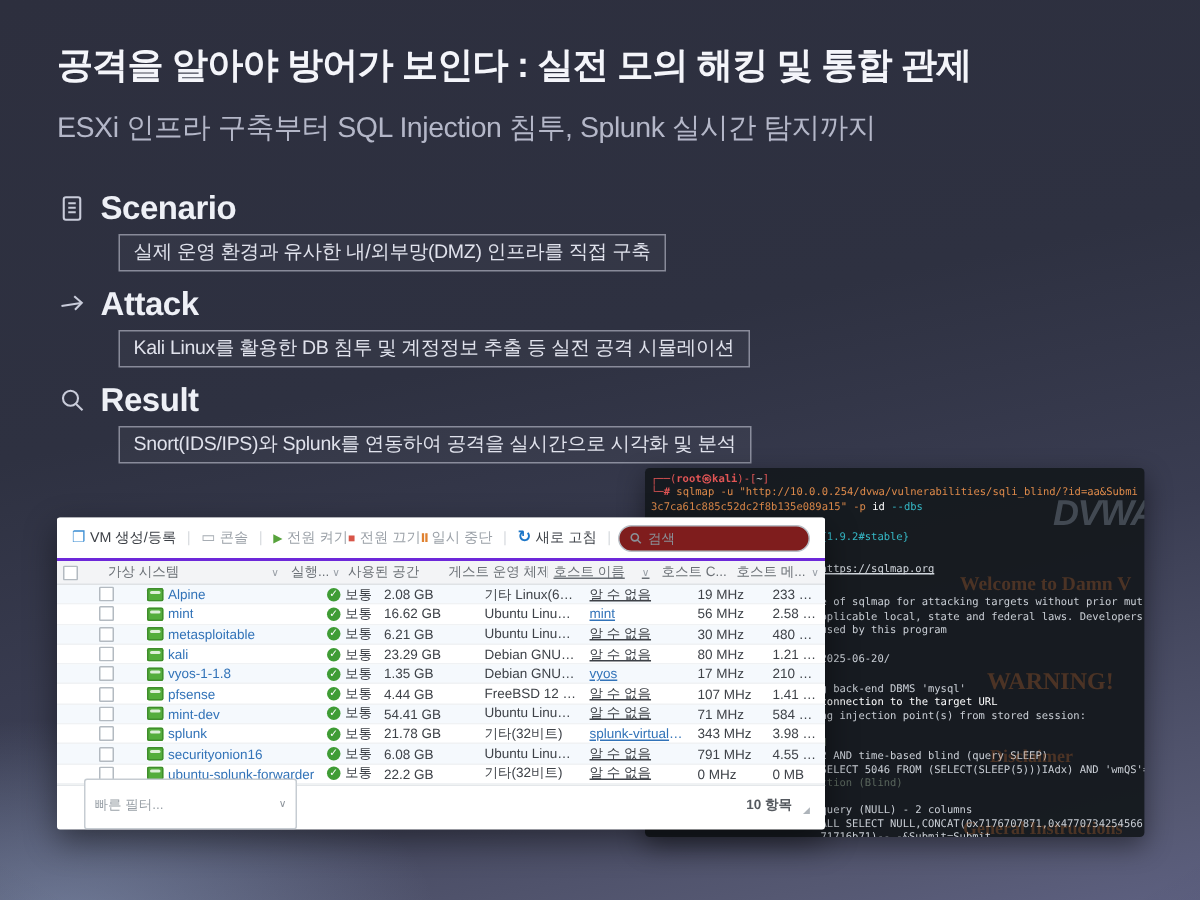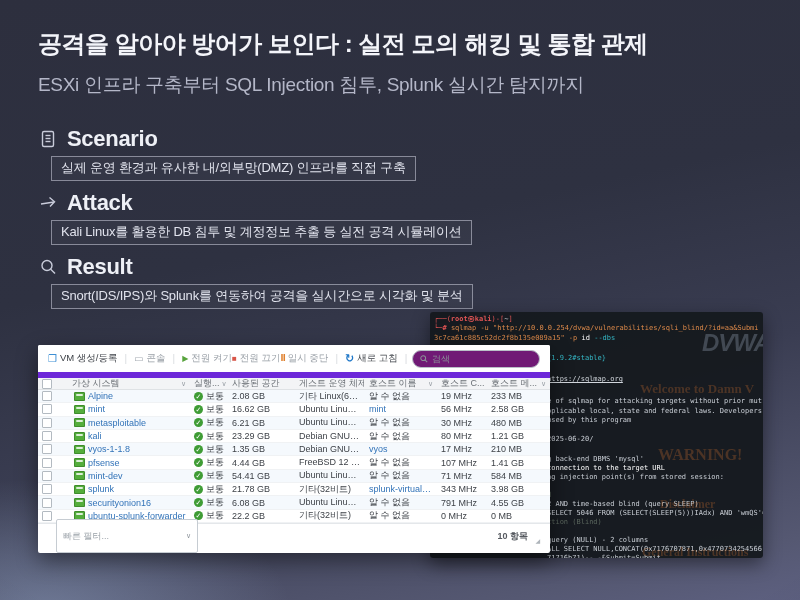--- a/index.html
+++ b/index.html
@@ -10,21 +10,21 @@
     background:radial-gradient(45% 33% at 5% 103%,rgba(160,180,215,.45),rgba(160,180,215,0) 70%);}
   .slide::after{content:"";position:absolute;inset:0;pointer-events:none;
     background:radial-gradient(135% 135% at 50% 40%,rgba(0,0,0,0) 55%,rgba(8,8,16,.38) 100%);}
   .content{position:relative;padding:30px 40px 0 38px;z-index:1;}
   h1.title{margin:0 0 14px 0;font-size:24px;line-height:1.15;font-weight:700;color:#f4f5fa;letter-spacing:-.5px;}
   .subtitle{margin:0 0 28px 0;font-size:19px;color:#b4b7c8;letter-spacing:-.3px;}
   .sec{margin-bottom:9px;}
   .sec-head{display:flex;align-items:center;height:26px;margin-bottom:4px;}
   .sec-head .sicon{width:20px;height:20px;margin-right:9px;flex:0 0 auto;}
   .sec-head .stext{font-size:22px;font-weight:600;color:#eef0f6;letter-spacing:-.3px;}
-  .sec-box{display:inline-block;margin-left:13px;padding:2px 9px 3px 9px;
+  .sec-box{display:inline-block;margin-left:41px;padding:2px 9px 3px 9px;
     border:1px solid rgba(205,208,222,.55);background:rgba(255,255,255,.03);
     font-size:13px;color:#e0e2ec;letter-spacing:-.2px;}
   
   .terminal{position:absolute;left:430px;top:312px;width:333px;height:246px;z-index:2;
     background:rgba(22,26,31,.97);border-radius:3px;box-shadow:0 6px 18px rgba(0,0,0,.45);
     overflow:hidden;font-family:"DejaVu Sans Mono","Liberation Mono",monospace;
     font-size:7px;line-height:9.3px;color:#c9ced5;padding:3px 0 0 4px;box-sizing:border-box;}
   .tline{white-space:pre;}
   .tline.ind{margin-left:113px;}
   .red{color:#e25555}.redb{color:#e25555;font-weight:700}
@@ -50,38 +50,38 @@
   .sep{color:#d8dbdf;margin:0 7px;font-size:10px;}
   .ic{display:inline-block;margin-right:3px;font-size:10px;line-height:1;}
   .ic.vm-add-icon{color:#3d8fd4;}
   .ic.console-icon{color:#a7adb4;}
   .ic.power-on-icon{color:#57a33c;font-size:8px;}
   .ic.power-off-icon{color:#d85548;font-size:8px;}
   .ic.suspend-icon{color:#e0812f;font-weight:700;font-size:8px;letter-spacing:-1px;}
   .ic.refresh-icon{color:#1c76c8;font-weight:700;font-size:11px;}
   .ic.actions-icon{color:#9aa0a7;}
   .searchpill{position:absolute;right:10px;top:5px;width:112px;height:16px;border:1px solid #b9c0c7;
-    border-radius:9px;display:flex;align-items:center;padding:0 7px;background:#701a75;}
+    border-radius:9px;display:flex;align-items:center;padding:0 7px;background:#7f1d1d;}
   .searchpill .mag{margin-right:4px;flex:0 0 auto;}
   .searchpill .ph{color:#8a9097;font-size:9px;}
   .vhead,.vrow{display:flex;align-items:center;box-sizing:border-box;}
-  .vhead{height:18px;background:#f3f4f6;border-top:6px solid #6d28d9;border-bottom:1px solid #dfe2e5;
+  .vhead{height:18px;background:#f3f4f6;border-top:2px solid #6d28d9;border-bottom:1px solid #dfe2e5;
     color:#6b7076;font-size:9px;}
   .hcell{display:flex;align-items:center;justify-content:space-between;padding:0 4px;box-sizing:border-box;
     overflow:hidden;white-space:nowrap;}
   .hcell .chv{color:#9aa0a7;font-size:7px;margin-left:2px;}
-  .vrow{height:13.3px;border-bottom:1px solid #f0f2f4;background:#fff;}
+  .vrow{height:13.3px;border-bottom:1px solid #f0f2f4;background:#fff;padding-left:24px;}
   .vrow:nth-child(odd){background:#f5f9fd;}
   .cell{padding:0 4px;box-sizing:border-box;overflow:hidden;white-space:nowrap;text-overflow:ellipsis;}
   .c0{width:30px;flex:0 0 auto;display:flex;align-items:center;}
   .c1{width:122px;flex:0 0 auto;display:flex;align-items:center;}
   .c2{width:38px;flex:0 0 auto;display:flex;align-items:center;}
   .c3{width:67px;flex:0 0 auto;gap:48px;}
   .c4{width:70px;flex:0 0 auto;}
-  .c5{width:72px;flex:0 0 auto;}
+  .c5{width:72px;flex:0 0 auto;text-decoration:underline;}
   .c6{width:50px;flex:0 0 auto;}
   .c7{flex:1;}
   .chk{width:8px;height:8px;border:1px solid #b3bac1;border-radius:1px;background:#fff;flex:0 0 auto;}
   .vmico{width:11px;height:9px;margin:0 3px 0 2px;flex:0 0 auto;background:#54ad3c;border-radius:1.5px;
     position:relative;box-shadow:inset 0 0 0 1px #3f8d2c;}
   .vmico::after{content:"";position:absolute;left:2px;top:2px;right:2px;height:2px;background:rgba(255,255,255,.8);border-radius:1px;}
   .lnkblue{color:#3273b8;overflow:hidden;text-overflow:ellipsis;white-space:nowrap;}
   .okchk{width:9px;height:9px;border-radius:50%;background:#3f9c35;color:#fff;font-size:7px;line-height:9px;
     text-align:center;margin-right:3px;flex:0 0 auto;}
   .vfilter{height:25px;border-top:1px solid #e4e7ea;display:flex;align-items:center;padding:0 10px;background:#fff;position:relative;}

